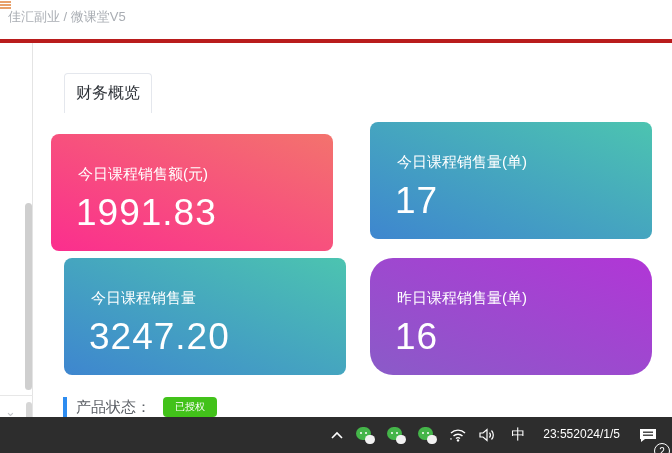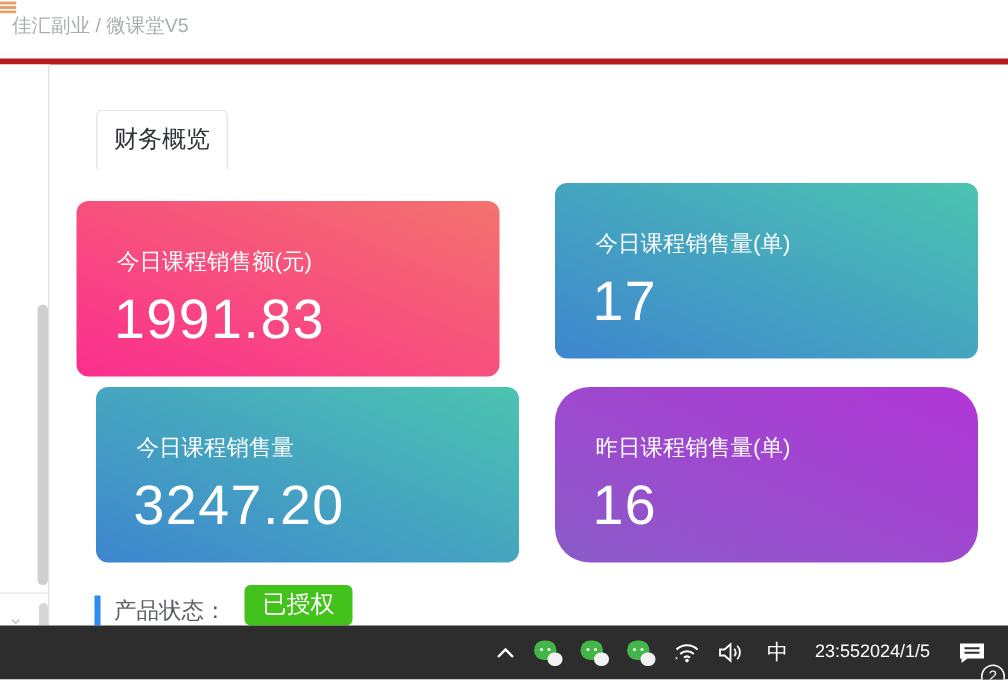--- a/index.html
+++ b/index.html
@@ -41,21 +41,21 @@
   .card.c0 { left:51px;  top:122px;margin-top:12px; }
   .card.c1 { left:370px; top:122px;text-align:center; }
   .card.c2 { left:64px;  top:258px; }
   .card.c3 { left:370px; top:258px;border-radius:23px; }
 
   
   .status-row { position:absolute; left:63px; top:393px; height:24px; display:flex;
                 align-items:flex-end; }
   .accent-bar { width:4px; height:20px; background:#2d8cf0; margin-right:9px; }
   .status-label { font-size:15px; color:#5c6066; margin-right:12px; }
-  .status-badge { background:#42c21a; color:#fff; font-size:16px; padding:3px 12px;
+  .status-badge { background:#42c21a; color:#fff; font-size:10px; padding:3px 12px;
                   border-radius:4px; }
 
   
   .taskbar { position:absolute; left:0; bottom:0; width:672px; height:36px;
              background:#2d2d2d; display:flex; align-items:center;
              justify-content:flex-end; color:#fff; }
   .tray { display:flex; align-items:center; height:36px; }
   .tray-btn { height:36px; display:flex; align-items:center; justify-content:center;
               padding:0 6px; }
   .chev-up svg { display:block; }

